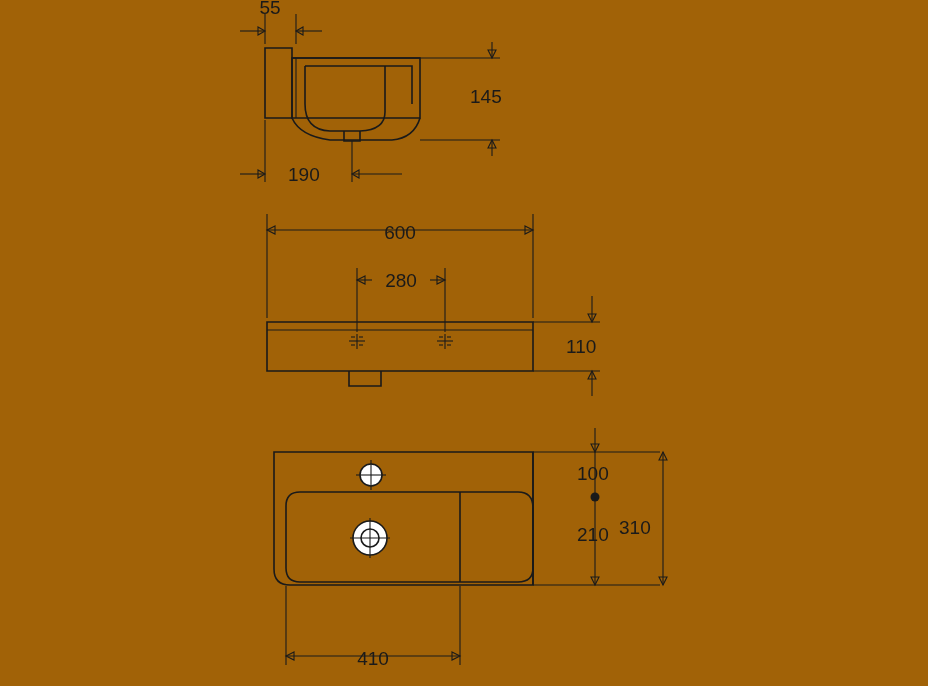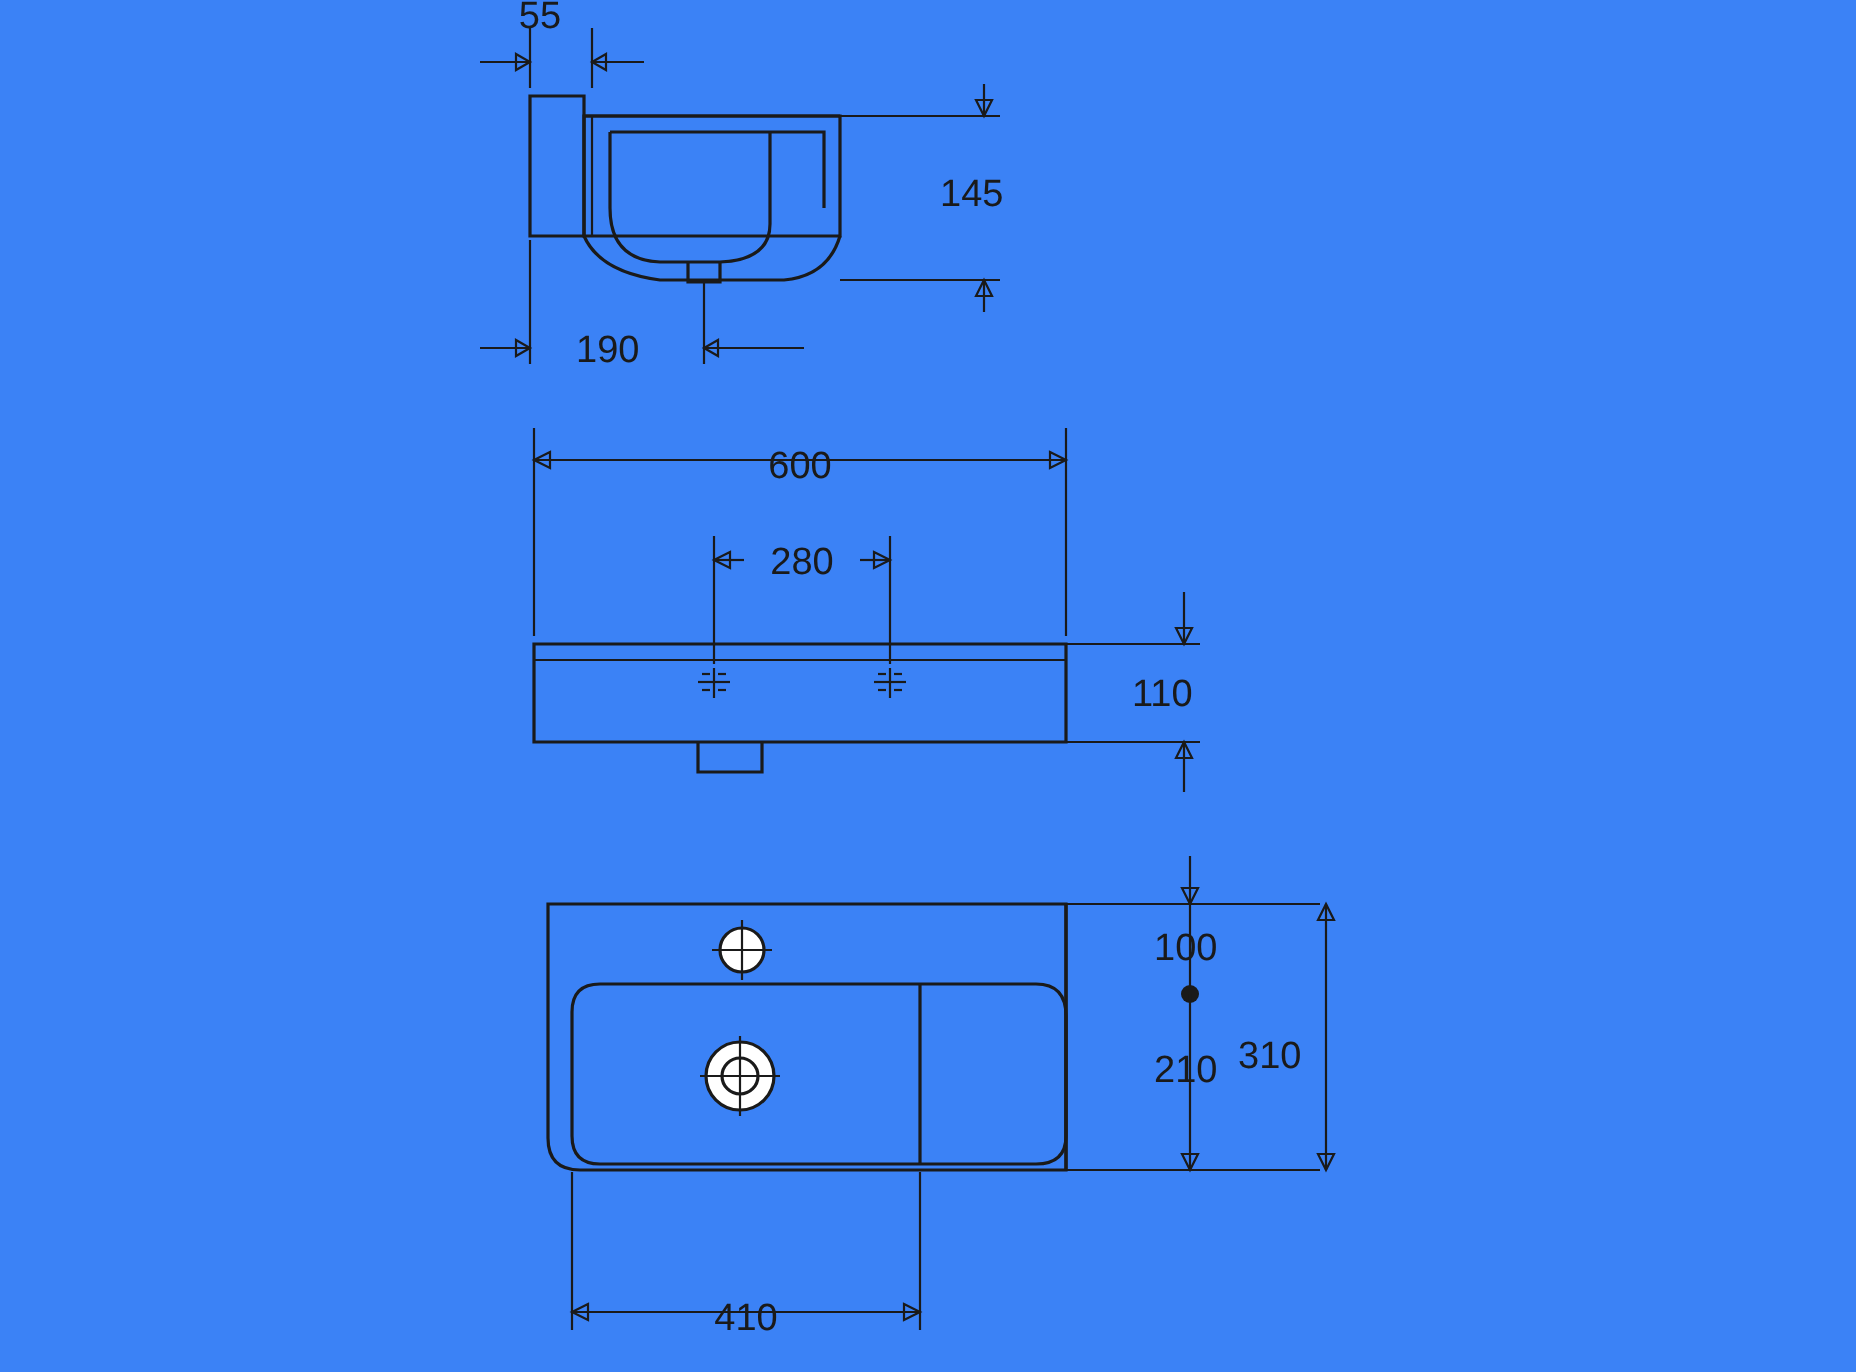--- a/index.html
+++ b/index.html
@@ -7,21 +7,21 @@
     padding: 0;
     background: #ffffff;
   }
   body {
     font-family: "Liberation Sans", sans-serif;
   }
   #sheet {
     position: relative;
     width: 928px;
     height: 686px;
-    background: #3b82f6;
+    background: #a16207;
     overflow: hidden;
   }
   #sheet svg {
     position: absolute;
     left: 0;
     top: 0;
   }
   .dimtext {
     font-family: "Liberation Sans", sans-serif;
     font-size: 19px;

